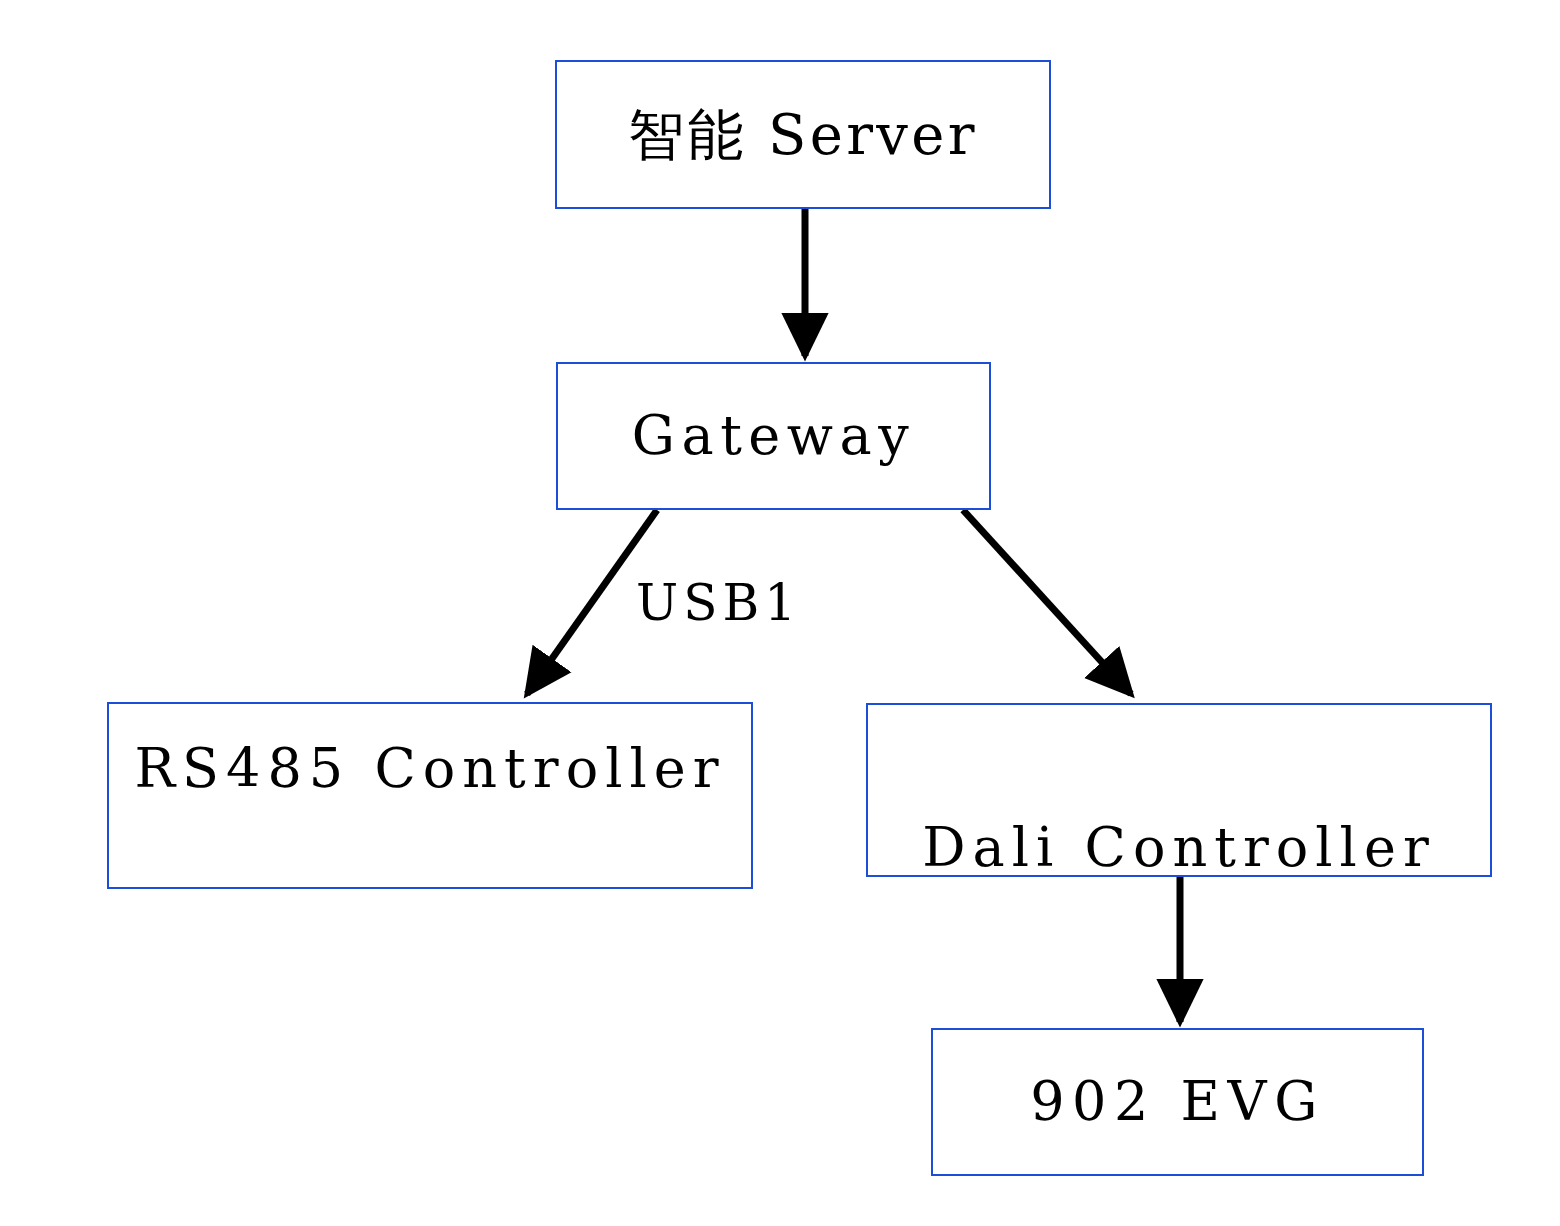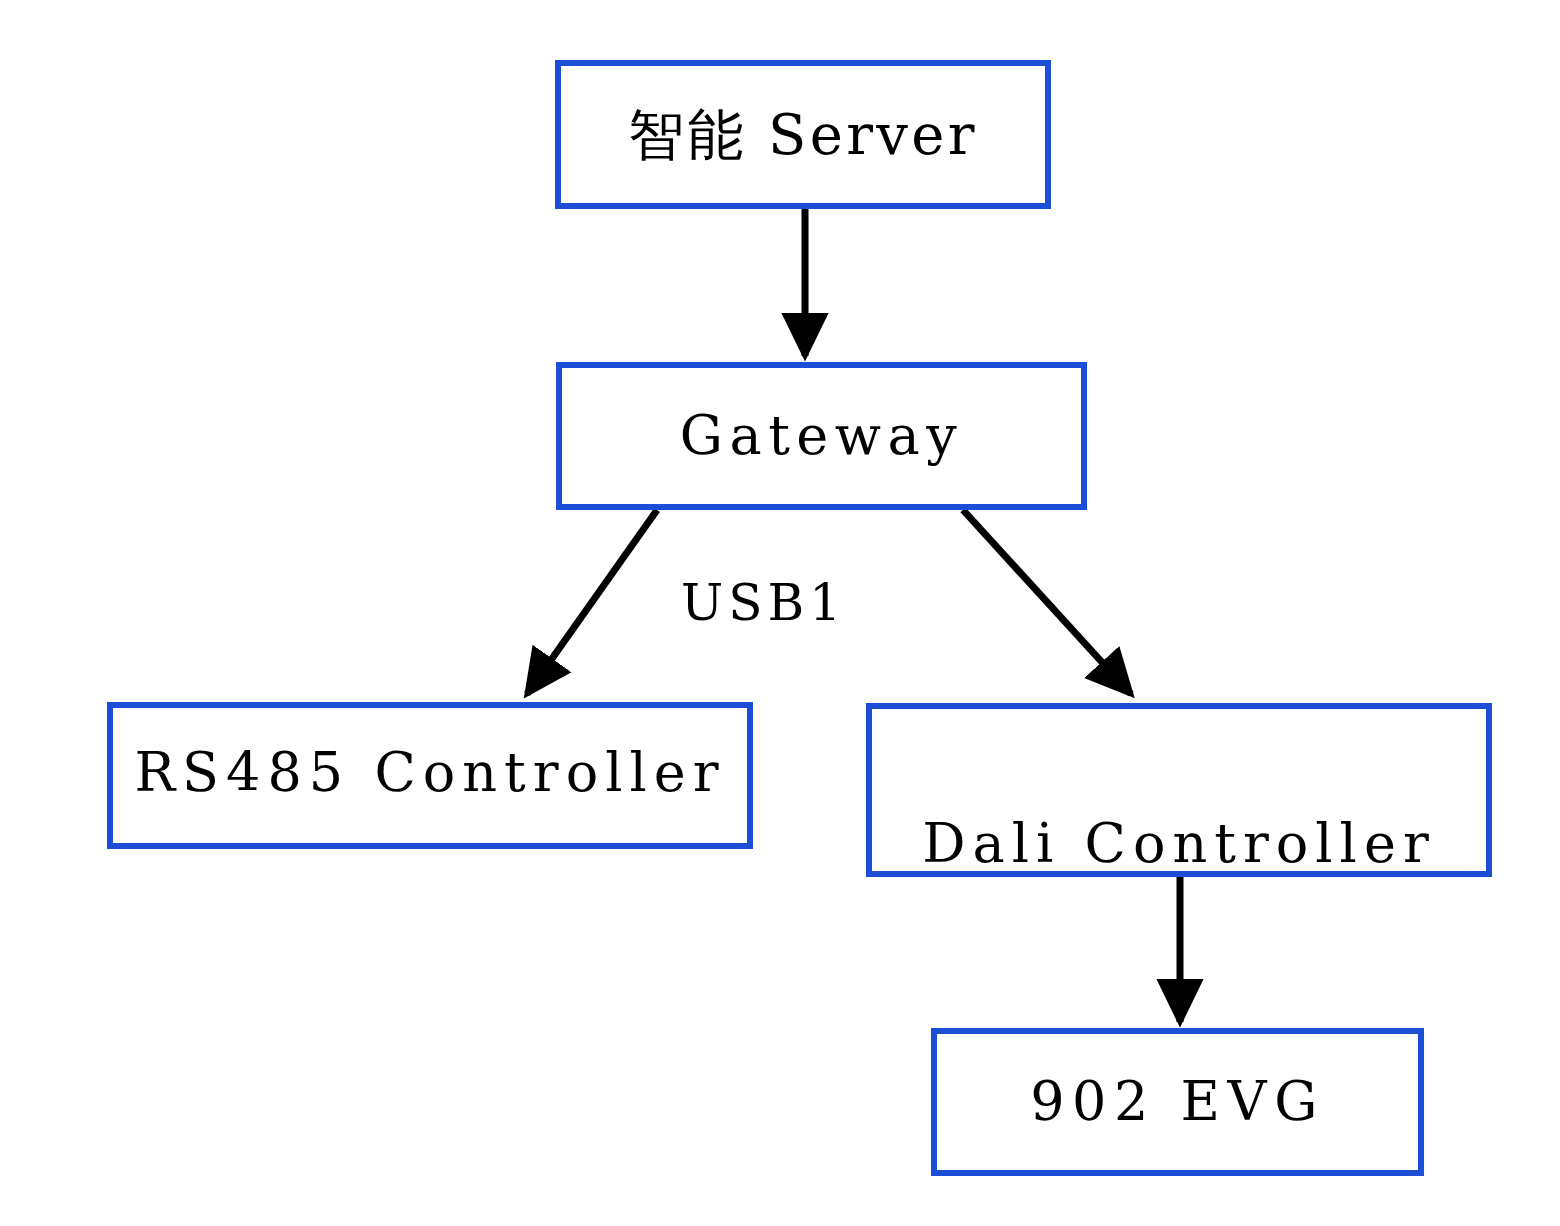--- a/index.html
+++ b/index.html
@@ -22,21 +22,21 @@
     position: absolute;
     left: 0;
     top: 0;
     width: 1560px;
     height: 1226px;
     pointer-events: none;
   }
   .node {
     position: absolute;
     box-sizing: border-box;
-    border: 6px solid #1d4ed8;
+    border: 2px solid #1d4ed8;
     background: #ffffff;
     display: flex;
     align-items: center;
     justify-content: center;
   }
   .node-label {
     font-family: "DejaVu Serif", serif;
     color: #000000;
     white-space: pre;
     letter-spacing: 0.10em;
@@ -45,28 +45,28 @@
   }
   
   #node-server {
     left: 555px;  top: 60px;   width: 496px; height: 149px;
   }
   #node-server .node-label {
     font-size: 56px;
     letter-spacing: 0.06em;
   }
   #node-gateway {
-    left: 556px;  top: 362px;  width: 531px; height: 148px;
+    left: 556px;  top: 362px;  width: 435px; height: 148px;
   }
   #node-gateway .node-label {
     font-size: 54px;
     letter-spacing: 0.12em;
   }
   #node-rs485 {
-    left: 107px;  top: 702px;  width: 646px; height: 147px;
+    left: 107px;  top: 702px;  width: 646px; height: 187px;
     align-items: flex-start;
     padding-top: 38px;
   }
   #node-rs485 .node-label {
     font-size: 54px;
     letter-spacing: 0.13em;
   }
   #node-dali {
     left: 866px;  top: 703px;  width: 626px; height: 174px;
     align-items: flex-end;
@@ -87,21 +87,21 @@
   .edge-label {
     position: absolute;
     font-family: "DejaVu Serif", serif;
     font-size: 50px;
     color: #000000;
     letter-spacing: 0.10em;
     white-space: pre;
     line-height: 1;
   }
   #edge-label-usb1 {
-    left: 681px;
+    left: 636px;
     top: 578px;
   }
   #edge-label-usb2 {
     left: 1112px;
     top: 578px;
   }
 </style>
 </head>
 <body>
 

